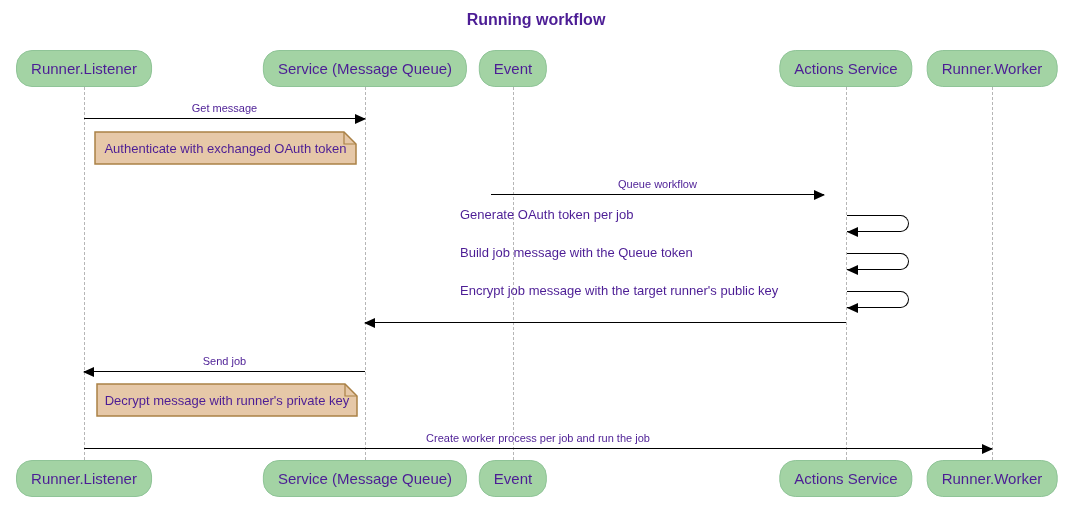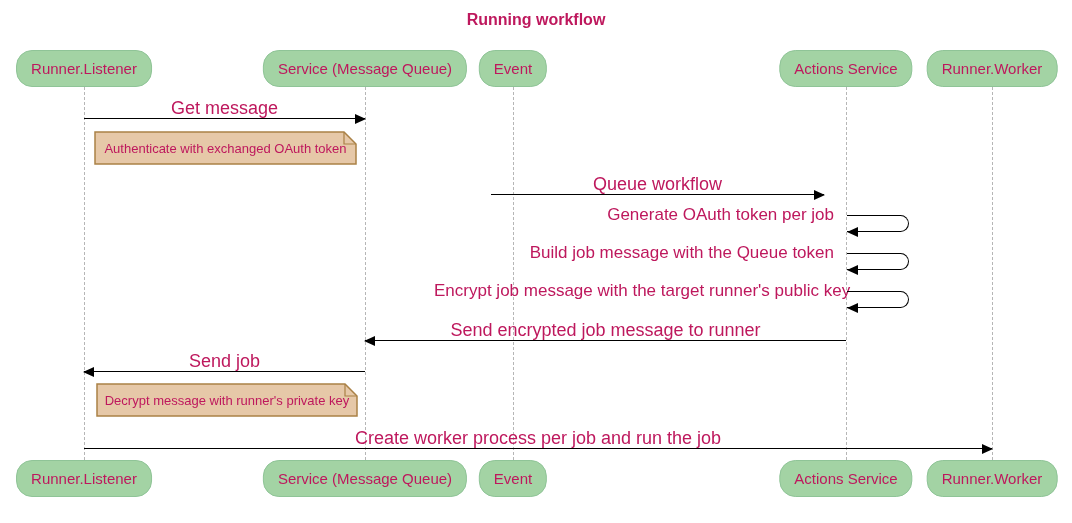--- a/index.html
+++ b/index.html
@@ -1,38 +1,38 @@
 <!DOCTYPE html>
 <html style="--participant_fill: #a3d3a4; --participant_border: #8fc497; --note_fill: #e6c8a8; --note_border: #aa8146; --lifeline: #b6b6b6; --arrow: #000000; --background: #ffffff; --text: #111111;"><head>
 <meta charset="utf-8">
 <style>
   html,body{margin:0;padding:0;background:#fff;}
   .canvas{position:relative;width:1072px;height:523px;background:#ffffff;
-          font-family:"Liberation Sans",sans-serif;color:#be185d;overflow:hidden;}
+          font-family:"Liberation Sans",sans-serif;color:#4c1d95;overflow:hidden;}
   .title{position:absolute;left:0;top:11px;width:100%;text-align:center;
          font-weight:bold;font-size:16px;}
   .lifeline{position:absolute;top:87px;height:373px;width:0;
             border-left:1px dashed var(--lifeline,#b6b6b6);}
   .participant{position:absolute;height:37px;box-sizing:border-box;
                background:var(--participant_fill,#a3d3a4);
                border:1px solid var(--participant_border,#8fc497);
                border-radius:16px;display:flex;align-items:center;justify-content:center;
                padding:0 14px;font-size:15px;white-space:nowrap;transform:translateX(-50%);}
   .p-top{top:50px;} .p-bottom{top:460px;}
   .msg{position:absolute;}
-  .msg .lbl{font-size:18px;text-align:center;white-space:nowrap;height:16px;
+  .msg .lbl{font-size:11px;text-align:center;white-space:nowrap;height:16px;
             line-height:16px;margin-bottom:2px;}
   .msg .line{position:relative;border-top:1px solid var(--arrow,#000);height:0;}
   .ah{position:absolute;width:0;height:0;}
   .ah-right{right:-1px;top:-5px;border-left:11px solid var(--arrow,#000);
             border-top:5px solid transparent;border-bottom:5px solid transparent;}
   .ah-left{left:-1px;top:-5px;border-right:11px solid var(--arrow,#000);
            border-top:5px solid transparent;border-bottom:5px solid transparent;}
   .self{position:absolute;left:0;top:0;}
-  .self .lbl{position:absolute;left:434px;width:400px;text-align:right;font-size:17px;
+  .self .lbl{position:absolute;left:460px;width:400px;text-align:left;font-size:13px;
              white-space:nowrap;height:16px;line-height:16px;}
   .loop{position:absolute;left:847px;width:62px;height:17px;box-sizing:border-box;
         border:1px solid var(--arrow,#000);border-left:none;border-radius:0 10px 10px 0;}
   .loop-ah{position:absolute;left:847px;width:0;height:0;
            border-right:11px solid var(--arrow,#000);
            border-top:5px solid transparent;border-bottom:5px solid transparent;}
   .note{position:absolute;}
   .note svg{display:block;}
   .note-body{fill:var(--note_fill,#e6c8a8);stroke:var(--note_border,#aa8146);stroke-width:1.5;}
   .note-fold{fill:none;stroke:var(--note_border,#aa8146);stroke-width:1.2;}
@@ -86,21 +86,20 @@
     <div class="loop-ah" style="top:265px"></div>
   </div>
 
   <div class="self">
     <div class="lbl" style="top:283px">Encrypt job message with the target runner's public key</div>
     <div class="loop" style="top:291px"></div>
     <div class="loop-ah" style="top:303px"></div>
   </div>
 
   <div class="msg" style="left:365px;top:322px;width:481px">
-    <div class="lbl">Send encrypted job message to runner</div>
     <div class="line">
       <div class="ah ah-left"></div>
     </div>
   </div>
 
   <div class="msg" style="left:84px;top:353px;width:281px">
     <div class="lbl">Send job</div>
     <div class="line">
       <div class="ah ah-left"></div>
     </div>

